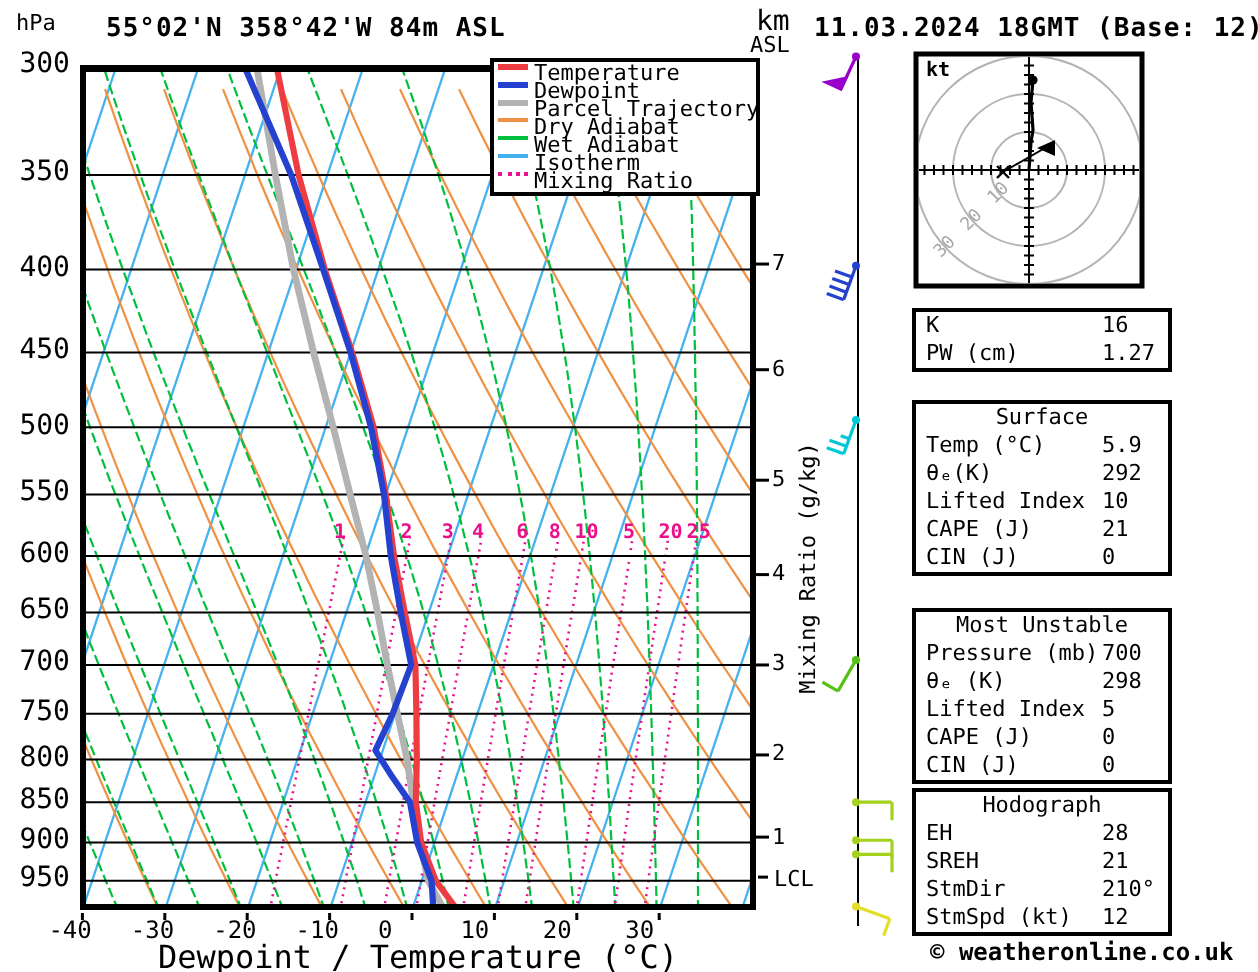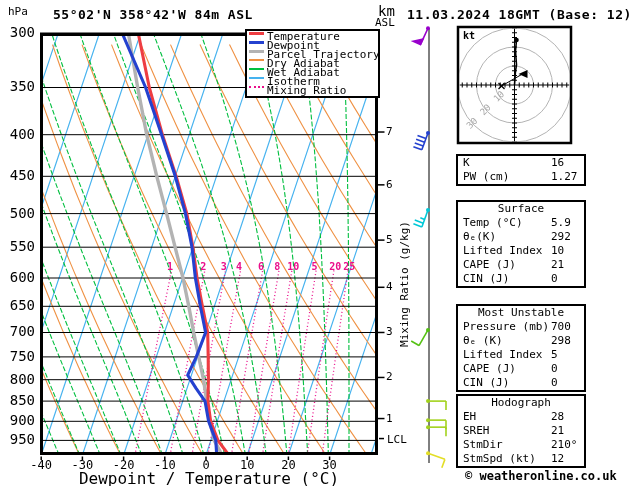--- a/index.html
+++ b/index.html
@@ -4,21 +4,21 @@
 <style>
   html,body{margin:0;padding:0;background:#fff;}
   .page{position:relative;width:629px;height:486px;background:#fff;overflow:hidden;
         font-family:"DejaVu Sans Mono","Liberation Mono",monospace;color:#000;}
   #skewt{position:absolute;left:0;top:0;}
   .title{position:absolute;font-size:13px;font-weight:bold;white-space:pre;letter-spacing:.5px;}
   #hpa-label{position:absolute;left:8px;top:5px;font-size:11px;}
   #km-label{position:absolute;left:378px;top:3px;font-size:14px;}
   #asl-label{position:absolute;left:375px;top:16px;font-size:11px;}
   #p-ticks span{position:absolute;left:2px;width:33px;text-align:right;font-size:14px;height:13px;line-height:13px;}
-  #t-ticks span{position:absolute;width:34px;text-align:center;font-size:12px;top:458px;}
+  #t-ticks span{position:absolute;width:34px;font-size:12px;top:458px;}
   #z-ticks span{position:absolute;left:386px;font-size:11px;height:13px;line-height:13px;}
   #lcl-label{position:absolute;left:387px;top:433px;font-size:11px;}
   .mr-lab{position:absolute;top:261px;color:#ea0f8b;font-size:10px;font-weight:bold;}
   #mr-axis{position:absolute;left:404px;top:284px;width:0;height:0;}
   #mr-axis span{position:absolute;display:inline-block;white-space:nowrap;font-size:11px;
                 transform:translate(-50%,-50%) rotate(-90deg);}
   #x-label{position:absolute;left:40px;top:469px;width:338px;text-align:center;font-size:16px;white-space:pre;}
   .legend{position:absolute;left:245px;top:29px;width:131px;border:2px solid #000;background:#fff;padding:1px 0;}
   .lrow{display:flex;height:9px;font-size:11px;line-height:9px;white-space:pre;}
   .lsw{display:inline-block;width:15px;height:0;margin:0 3px 0 2px;flex:none;}

